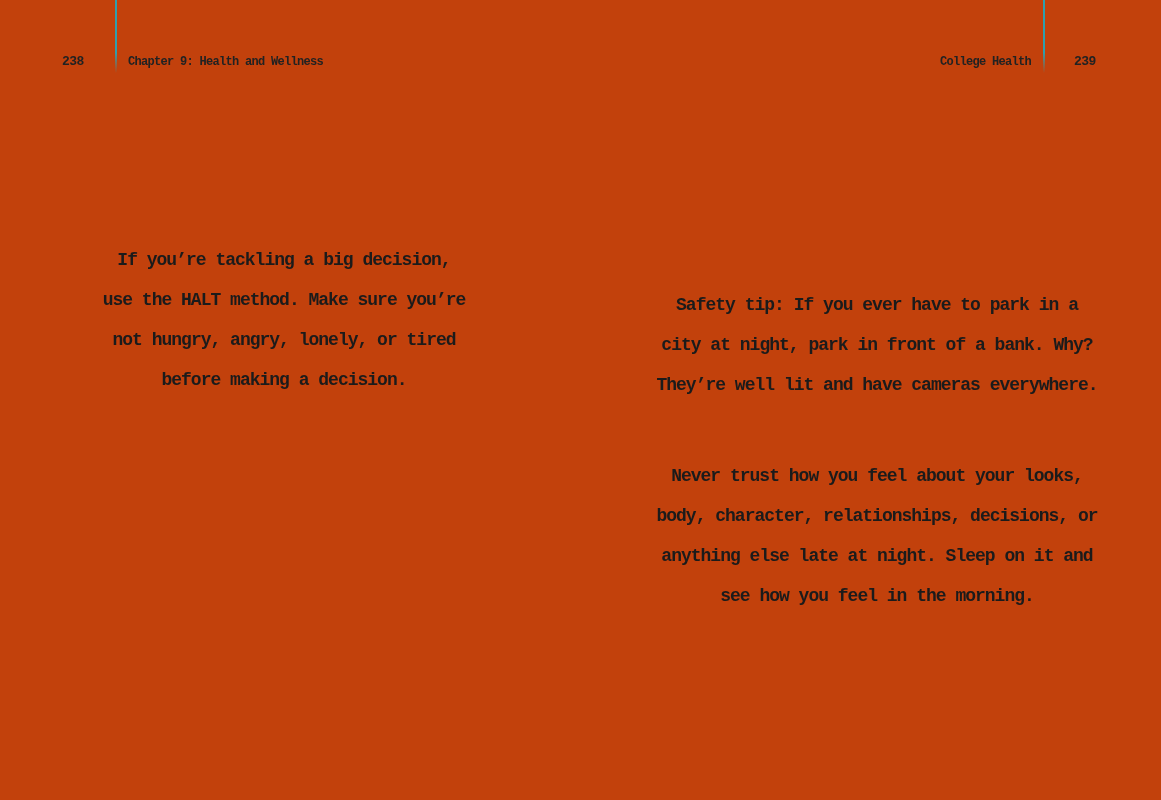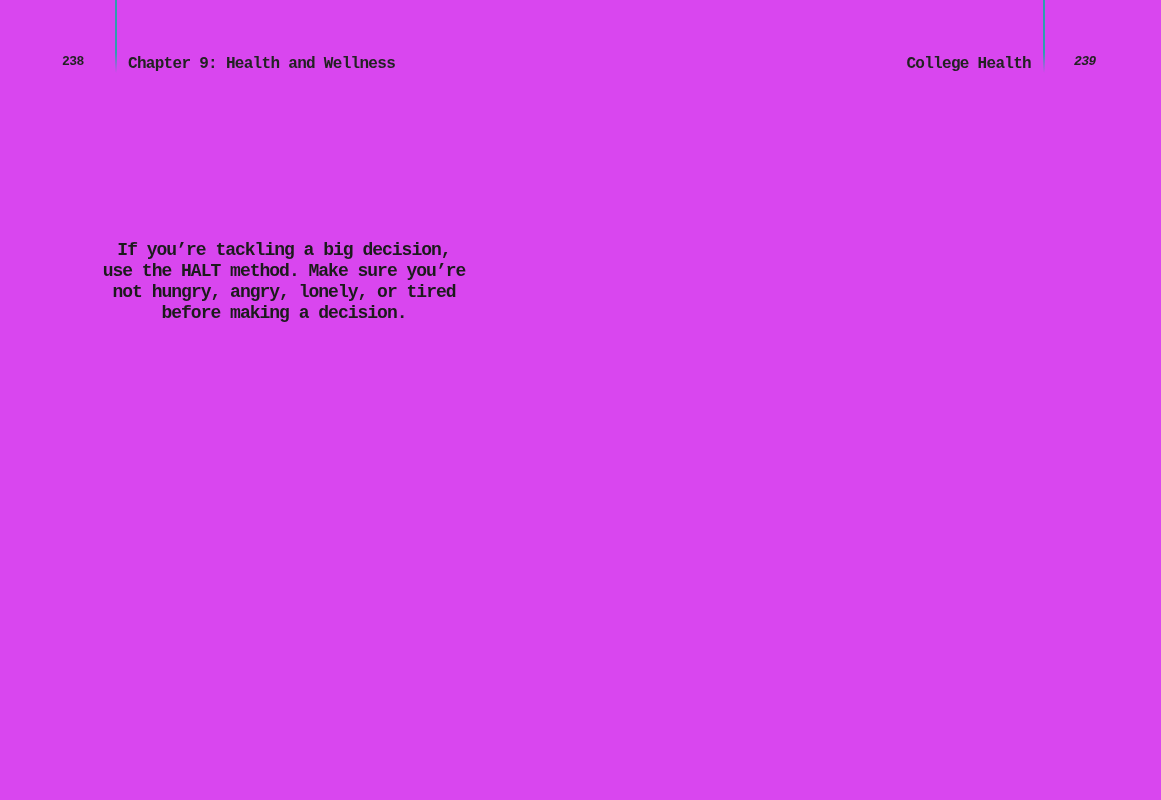--- a/index.html
+++ b/index.html
@@ -8,59 +8,59 @@
   }
   body {
     width: 1161px;
     height: 800px;
     font-family: "Liberation Mono", "DejaVu Sans Mono", monospace;
   }
   .spread {
     position: relative;
     width: 1161px;
     height: 800px;
-    background: #d946ef;
+    background: #c2410c;
     overflow: hidden;
     color: #1b1b1b;
   }
   .header-text {
     position: absolute;
-    font-size: 16px;
+    font-size: 12px;
     font-weight: bold;
     letter-spacing: -0.7px;
     color: #222;
     white-space: nowrap;
   }
   .pagenum {
     position: absolute;
     font-size: 13px;
     font-weight: bold;
     letter-spacing: -0.5px;
     color: #222;
   }
   .pagenum-left { left: 62px; top: 54px; }
-  .pagenum-right { left: 1074px; top: 54px; font-style: italic; }
+  .pagenum-right { left: 1074px; top: 54px; }
   .chapter-title { left: 128px; top: 55px; }
   .book-title { right: 130px; top: 55px; }
   .divider {
     position: absolute;
     top: 0;
     width: 2px;
     height: 73px;
     background: linear-gradient(to bottom, #2f9fae 0%, #2f9fae 72%, rgba(47,159,174,0) 100%);
   }
   .divider-left { left: 115px; }
   .divider-right { left: 1043px; }
   .tip {
     position: absolute;
     width: 560px;
     text-align: center;
     white-space: pre-line;
     font-size: 18px;
-    line-height: 21px;
+    line-height: 40px;
     letter-spacing: -1px;
     font-weight: bold;
     color: #1b1b1b;
   }
   .tip-left-col { left: 4px; }
   .tip-right-col { left: 597px; }
   .tip-1 { top: 222px; }
   .tip-2 { top: 424px; }
   .tip-3 { top: 267px; }
   .tip-4 { top: 438px; }
@@ -81,15 +81,22 @@
   <div class="divider divider-right"></div>
 
   <span class="pagenum pagenum-right">239</span>
 
   <p class="tip tip-left-col tip-1">If you’re tackling a big decision,
 use the HALT method. Make sure you’re
 not hungry, angry, lonely, or tired
 before making a decision.</p>
 
 
+  <p class="tip tip-right-col tip-3">Safety tip: If you ever have to park in a
+city at night, park in front of a bank. Why?
+They’re well lit and have cameras everywhere.</p>
 
+  <p class="tip tip-right-col tip-4">Never trust how you feel about your looks,
+body, character, relationships, decisions, or
+anything else late at night. Sleep on it and
+see how you feel in the morning.</p>
 
 </div>
 
 </body></html>

